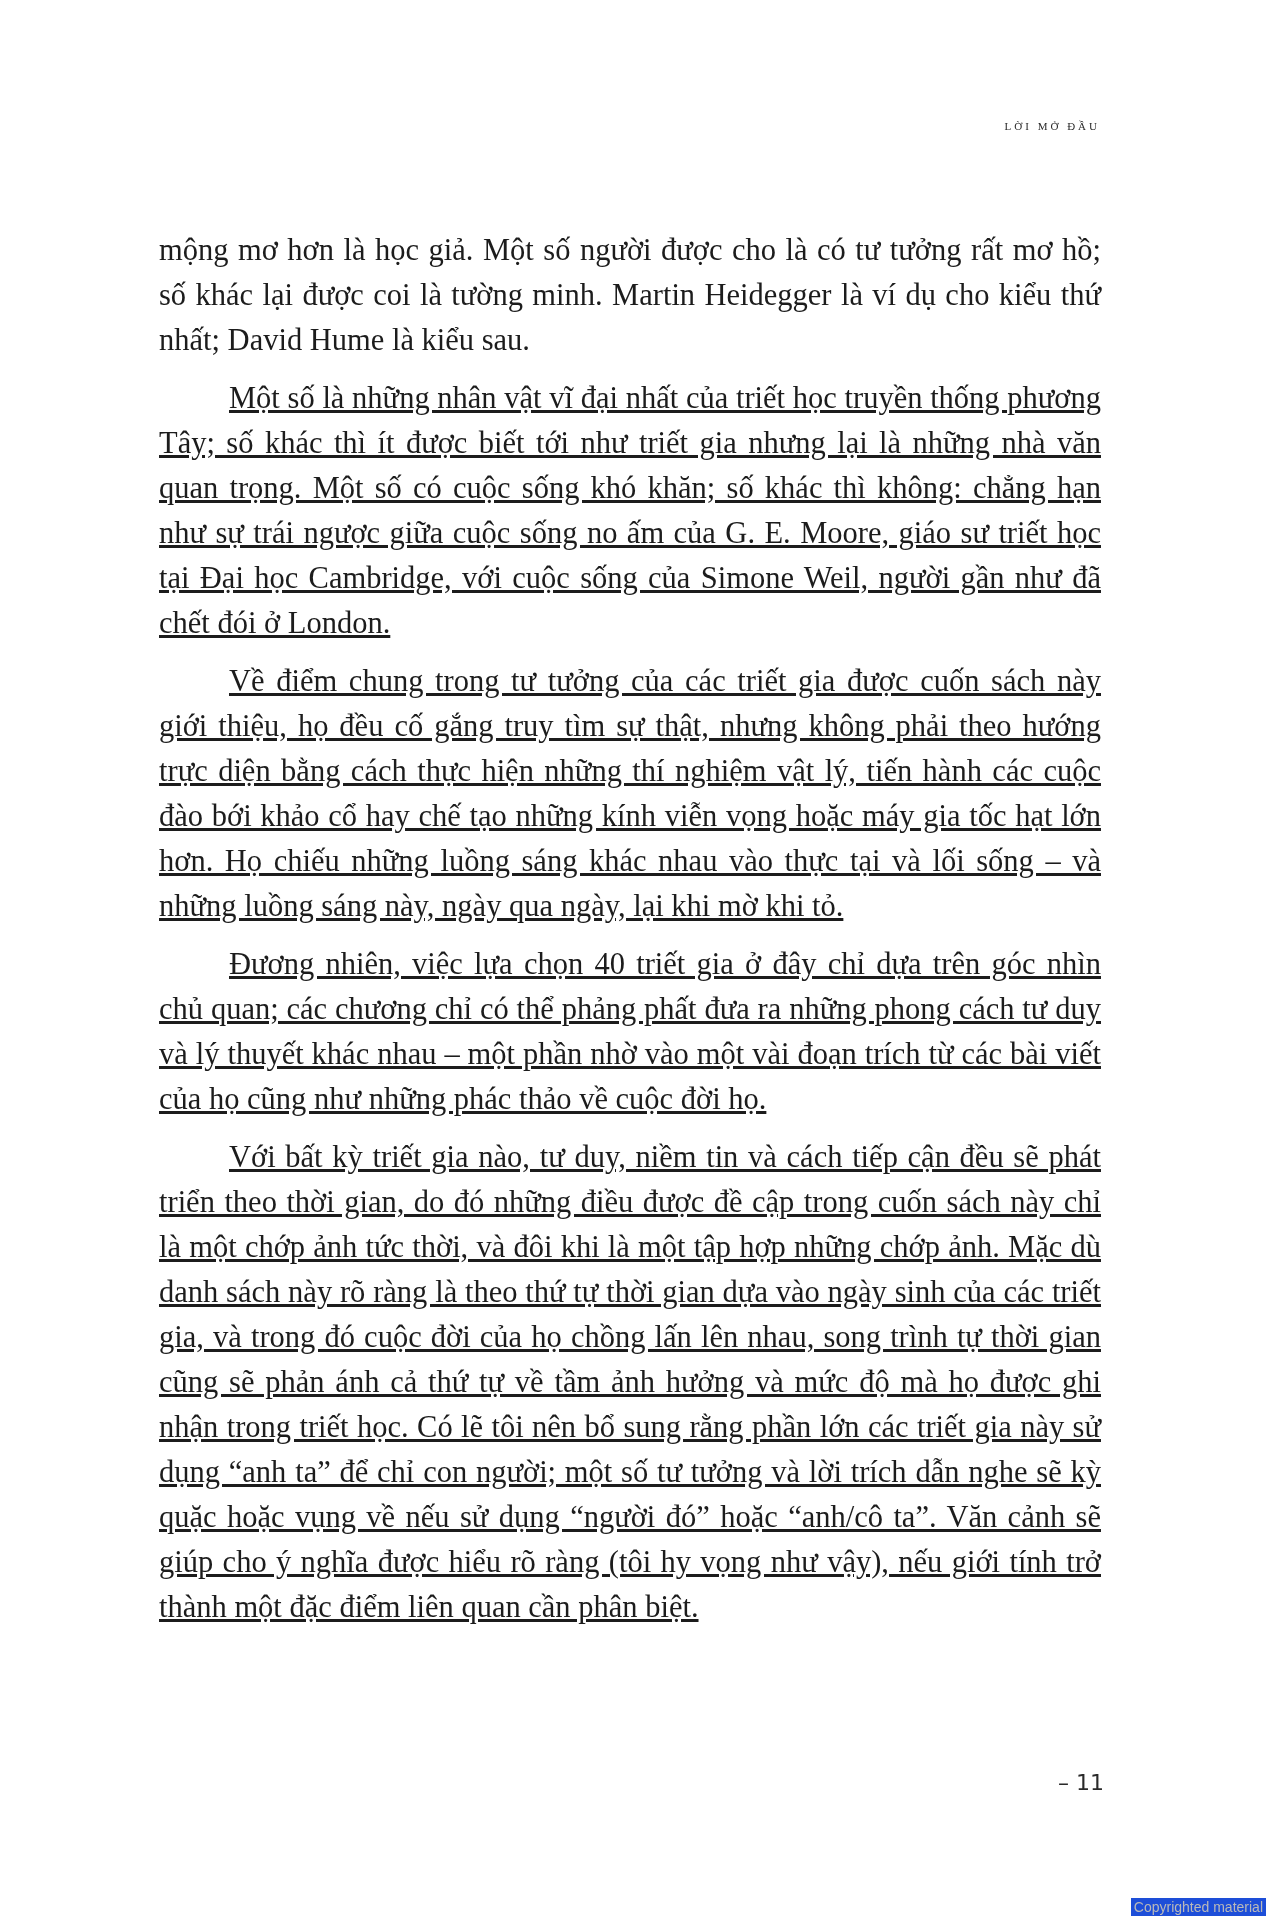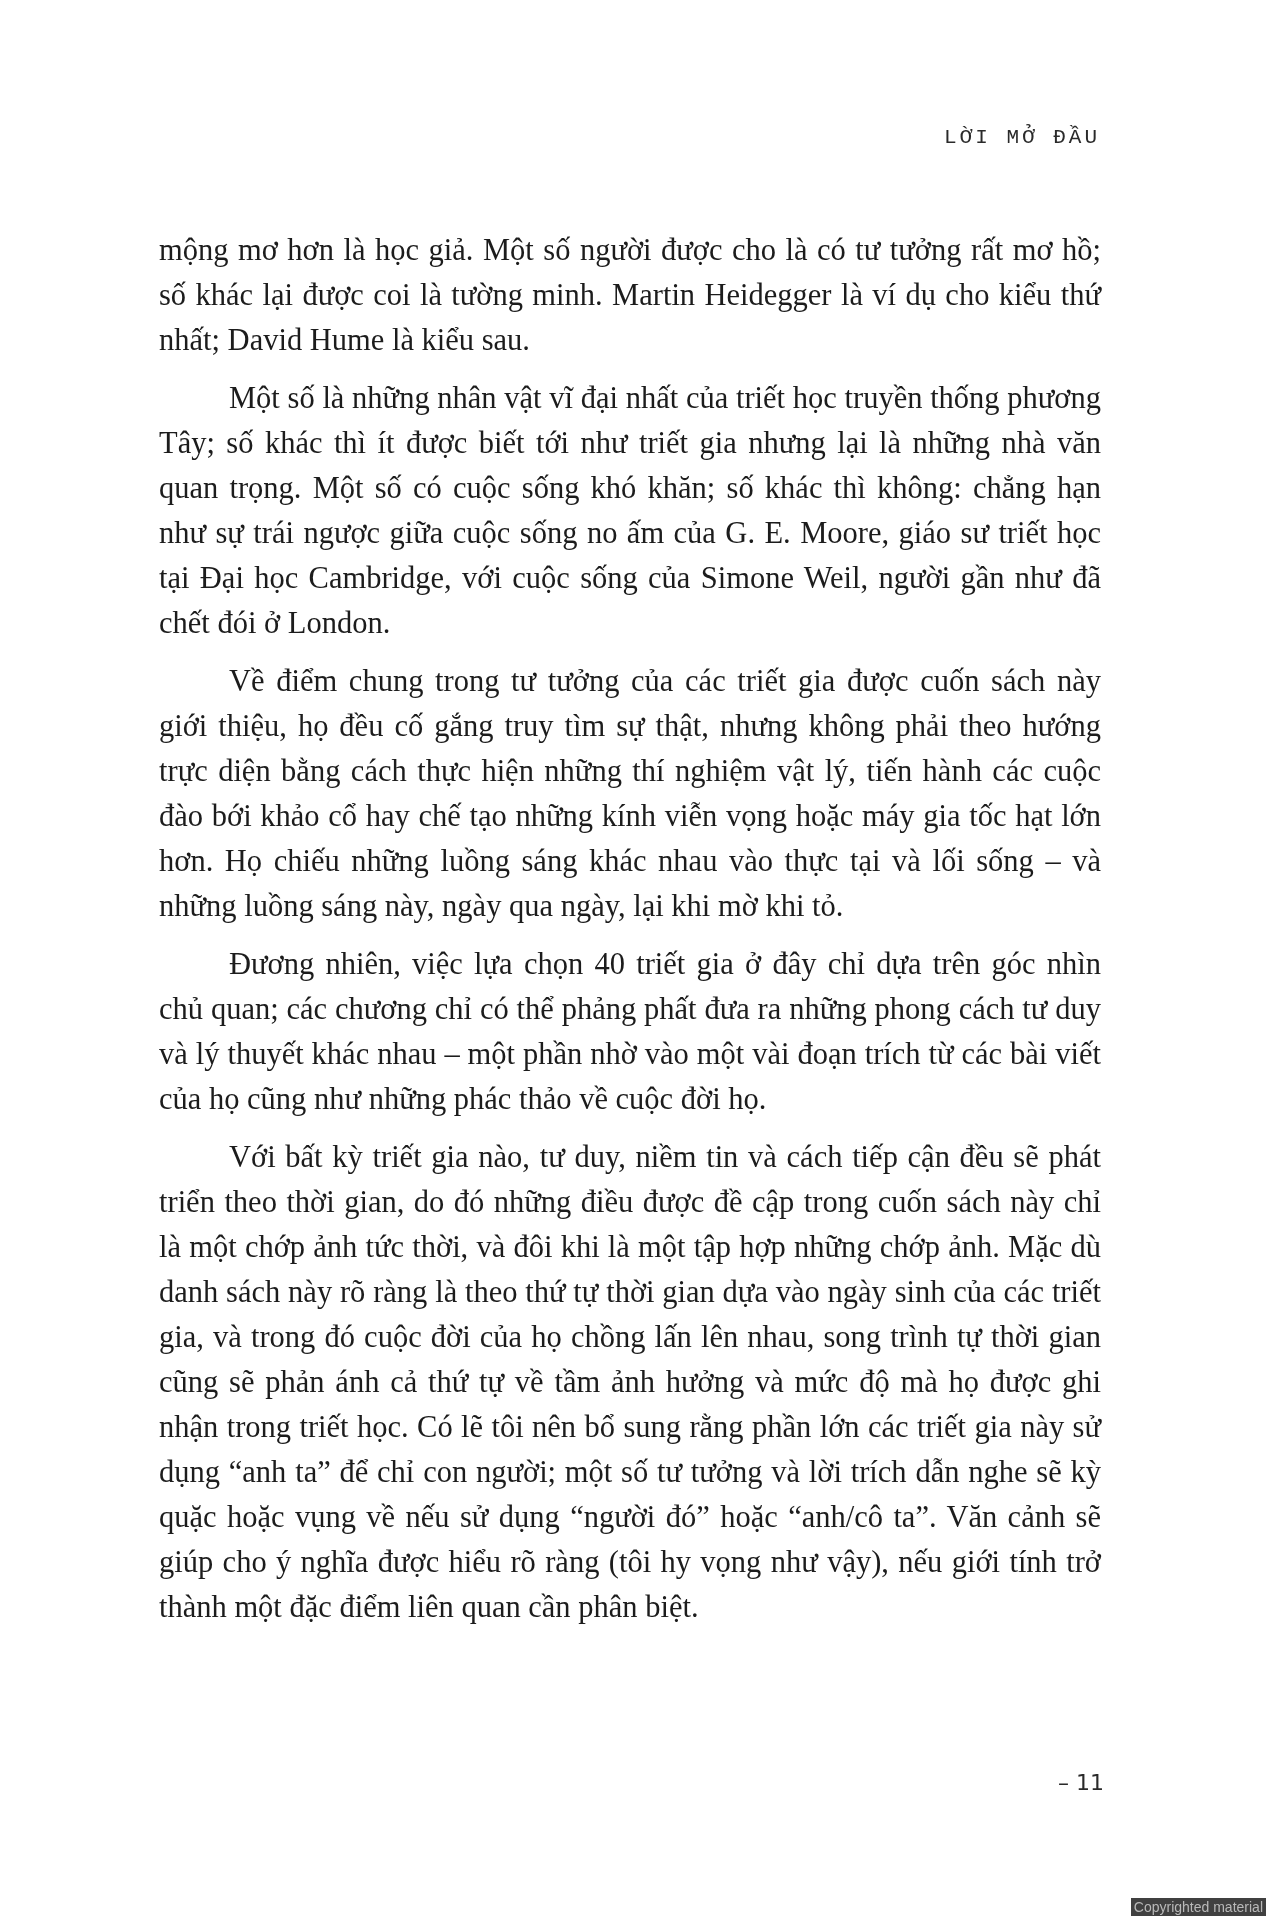--- a/index.html
+++ b/index.html
@@ -9,24 +9,24 @@
   }
   body {
     width: 1280px;
     height: 1928px;
     position: relative;
     overflow: hidden;
     color: #1e1e1e;
   }
   .running-header {
     position: absolute;
-    top: 126px;
+    top: 120px;
     right: 180px;
-    font-family: Liberation Mono, monospace;
-    font-size: 21px;
+    font-family: Liberation Serif, serif;
+    font-size: 11px;
     letter-spacing: 3px;
     color: #2a2a2a;
     font-weight: normal;
   }
   .body-text {
     position: absolute;
     left: 159px;
     top: 204px;
     width: 942px;
     font-family: "Liberation Serif", serif;
@@ -35,37 +35,38 @@
     text-align: justify;
     color: #1c1c1c;
     margin-top: 24px;
   }
   .body-text p {
     margin: 0 0 13px 0;
     text-indent: 0;
   }
   .body-text p.indent {
     text-indent: 70px;
+    text-decoration: underline;
   }
   .folio {
     position: absolute;
     top: 1770px;
     right: 176px;
     font-family: "DejaVu Sans", sans-serif;
     font-size: 22px;
     color: #2a2a2a;
   }
   .watermark {
     position: absolute;
     bottom: 12px;
     right: 14px;
     font-family: "Liberation Sans", sans-serif;
     font-size: 14px;
     color: #b9b9b9;
-    background: #404040;
+    background: #1d4ed8;
     padding: 1px 3px;
   }
 </style>
 </head>
 <body>
 
 <div class="running-header">LỜI MỞ ĐẦU</div>
 
 <div class="body-text">
   <p>mộng mơ hơn là học giả. Một số người được cho là có tư tưởng rất mơ hồ; số khác lại được coi là tường minh. Martin Heidegger là ví dụ cho kiểu thứ nhất; David Hume là kiểu sau.</p>

